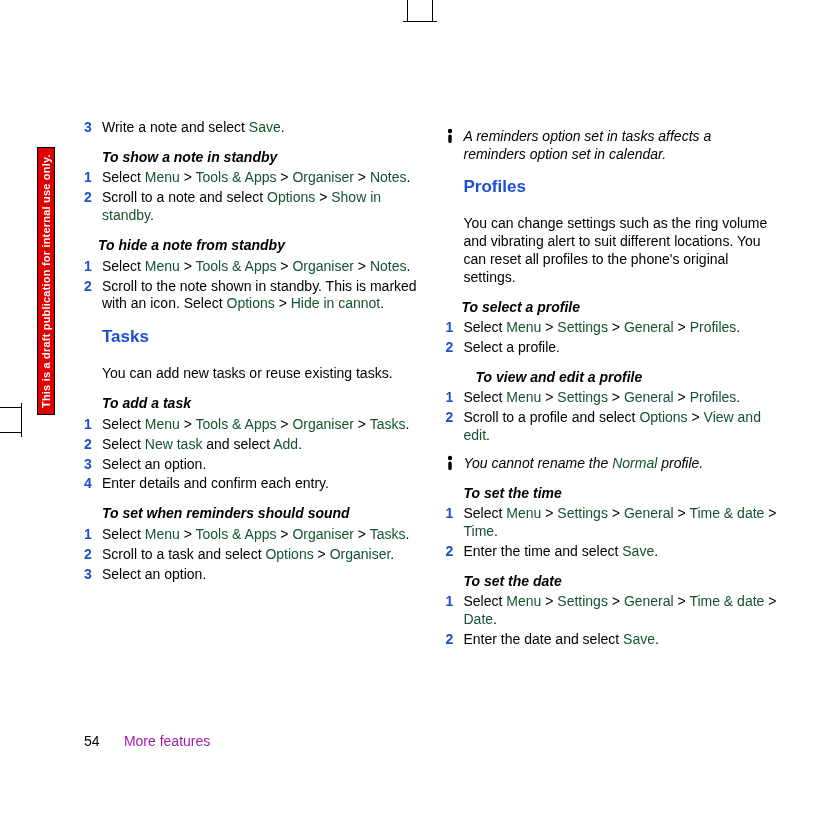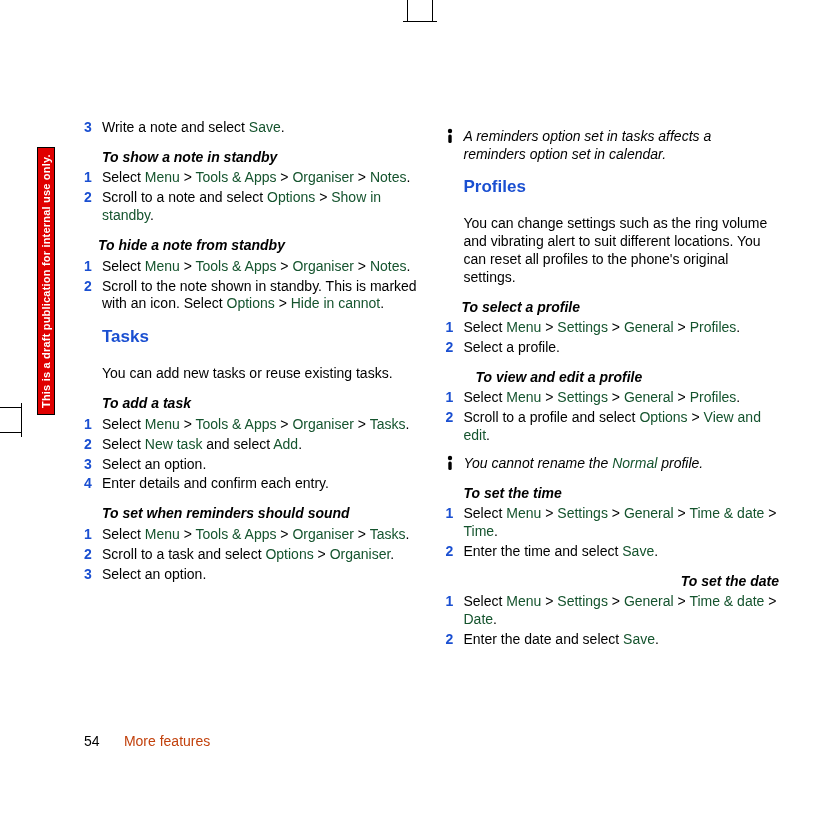--- a/index.html
+++ b/index.html
@@ -40,21 +40,21 @@
   .link { color: #14532d; }
   .subhead { font-style: italic; font-weight: bold; margin: 12px 0 3px 0; line-height: 1.25; }
   .section-title { color: #1a4fd1; font-weight: bold; font-size: 17px; margin: 14px 0 3px 18px; }
   .section-body { margin: 18px 0 3px 18px; line-height: 1.28; }
   .note { display: flex; margin: 10px 16px 6px 0; line-height: 1.25; }
   .note-icon { width: 18px; flex-shrink: 0; font-weight: bold; text-align: left; }
   .note-icon svg { width: 8px; height: 16px; vertical-align: top; }
   .note-body { flex: 1; font-style: italic; }
   .footer { position: absolute; left: 84px; bottom: 90px; font-size: 14px; }
   .footer .pg { display: inline-block; width: 36px; }
-  .footer .sec { color: #c2410c; text-align: center; }
+  .footer .sec { color: #a21caf; text-align: center; }
 </style>
 </head>
 <body>
 <div class="page">
 
   <div class="crop-top"></div>
   <div class="crop-left"></div>
 
   <div class="draft-label">This is a draft publication for internal use only.</div>
 
@@ -199,21 +199,21 @@
           <span>Select </span><span class="link">Menu</span><span> &gt; </span><span class="link">Settings</span><span> &gt; </span><span class="link">General</span><span> &gt; </span><span class="link">Time &amp; date</span><span> &gt; </span><span class="link">Time</span><span>.</span>
         </div>
       </div>
       <div class="step">
         <div class="step-num">2</div>
         <div class="step-body">
           <span>Enter the time and select </span><span class="link">Save</span><span>.</span>
         </div>
       </div>
 
-      <div class="subhead" style="margin-left:18px;text-align:right;">To set the date</div>
+      <div class="subhead" style="margin-left:18px;">To set the date</div>
       <div class="step">
         <div class="step-num">1</div>
         <div class="step-body">
           <span>Select </span><span class="link">Menu</span><span> &gt; </span><span class="link">Settings</span><span> &gt; </span><span class="link">General</span><span> &gt; </span><span class="link">Time &amp; date</span><span> &gt; </span><span class="link">Date</span><span>.</span>
         </div>
       </div>
       <div class="step">
         <div class="step-num">2</div>
         <div class="step-body">
           <span>Enter the date and select </span><span class="link">Save</span><span>.</span>

